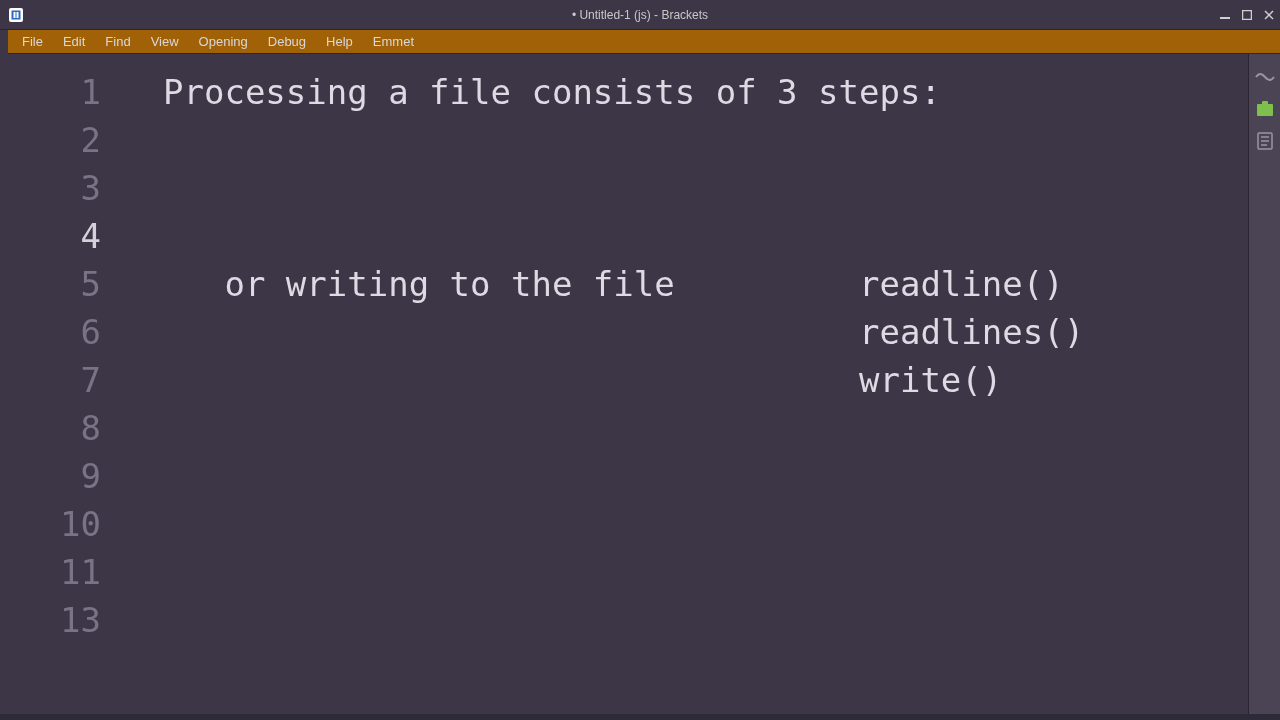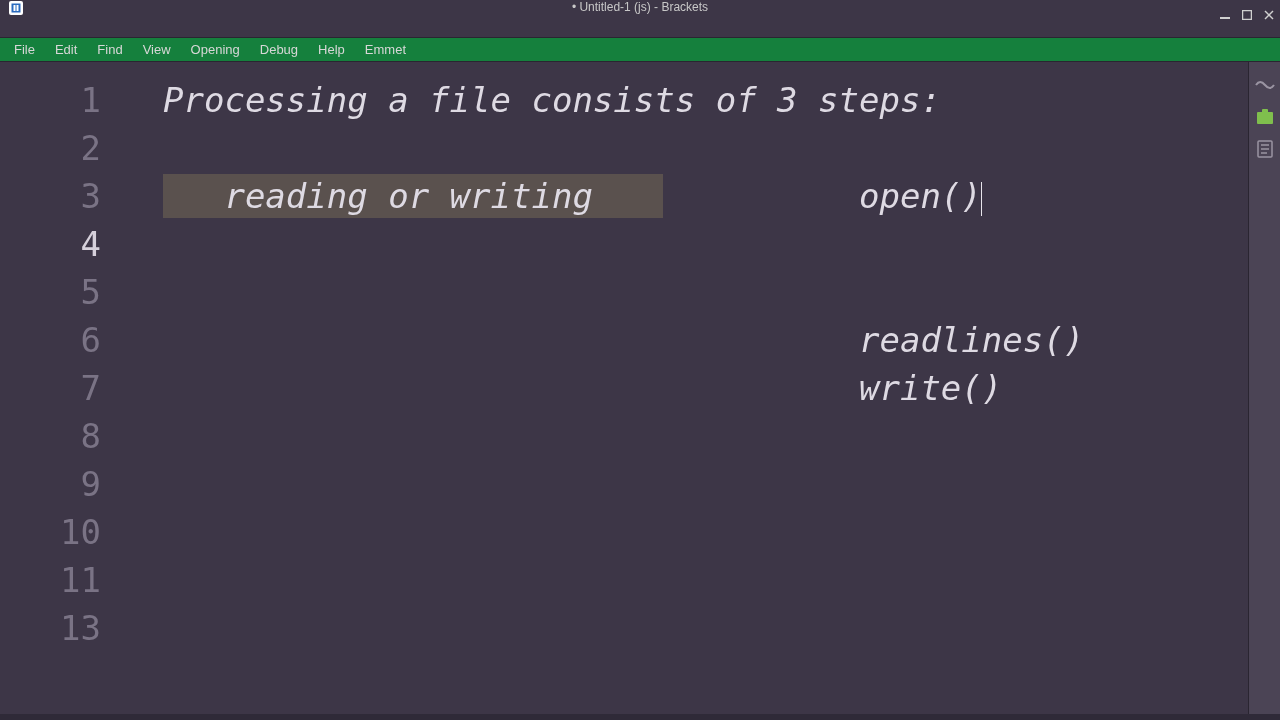--- a/index.html
+++ b/index.html
@@ -6,23 +6,23 @@
   html, body {
     width: 1280px; height: 720px; overflow: hidden;
     font-family: sans-serif;
     background: #3d3647;
     color: #cfcfcf;
     user-select: none;
   }
 
   
   .titlebar {
-    height: 38px;
-    background: #3d3647;
-    display: flex; 
+    height: 30px;
+    background: #3d3647;
+    display: flex; align-items: center;
     position: relative;
     border-bottom: 1px solid #2a2531;
   }
   .titlebar .app-icon {
     width: 16px; height: 16px;
     margin-left: 8px;
     display: inline-flex; align-items: center; justify-content: center;
   }
   .titlebar .title {
     position: absolute;
@@ -39,24 +39,25 @@
     display: flex; align-items: center; justify-content: center;
     color: #d0d0d0;
     font-size: 12px;
     font-family: "Segoe UI Symbol", sans-serif;
   }
   .titlebar .win-btn svg { display:block; }
 
   
   .menubar {
     height: 24px;
-    background: #15803d;
+    background: #a16207;
     display: flex; align-items: center;
     padding-left: 4px;
     border-bottom: 1px solid #2a2531;
+    margin-left: 8px;
   }
   .menubar .menu-item {
     padding: 3px 10px;
     font-size: 13px;
     color: #d7d7d7;
   }
 
   
   .main {
     display: flex;
@@ -90,21 +91,20 @@
     background: #3d3647;
   }
   .code-line {
     height: 48px;
     line-height: 48px;
     font-size: 34px;
     color: #dedae3;
     white-space: pre;
     position: relative;
     padding-left: 38px;
-    font-style: italic;
   }
   .code-line.selected::before {
     content: "";
     position: absolute;
     left: 38px;
     right: 14px;
     top: 2px;
     bottom: 2px;
     background: rgba(115,104,84,0.55);
     z-index: 0;
@@ -218,23 +218,23 @@
     <div class="ln">8</div>
     <div class="ln">9</div>
     <div class="ln">10</div>
     <div class="ln">11</div>
     <div class="ln">13</div>
   </div>
 
   <div class="editor">
     <div class="code-line"><span class="txt">Processing a file consists of 3 steps:</span></div>
     <div class="code-line"><span class="txt"></span></div>
-    <div class="code-line selected-partial" style="--sel-width:500px"><span class="txt">   reading or writing             open()</span><span class="text-cursor"></span></div>
-    <div class="code-line"><span class="txt"></span></div>
-    <div class="code-line"><span class="txt"></span></div>
+    <div class="code-line"><span class="txt"></span></div>
+    <div class="code-line"><span class="txt"></span></div>
+    <div class="code-line"><span class="txt">   or writing to the file         readline()</span></div>
     <div class="code-line"><span class="txt">                                  readlines()</span></div>
     <div class="code-line"><span class="txt">                                  write()</span></div>
     <div class="code-line"><span class="txt"></span></div>
     <div class="code-line"><span class="txt"></span></div>
   </div>
 
   <div class="scroll-strip"></div>
 
   <div class="rightbar">
     <div class="rb-btn">

